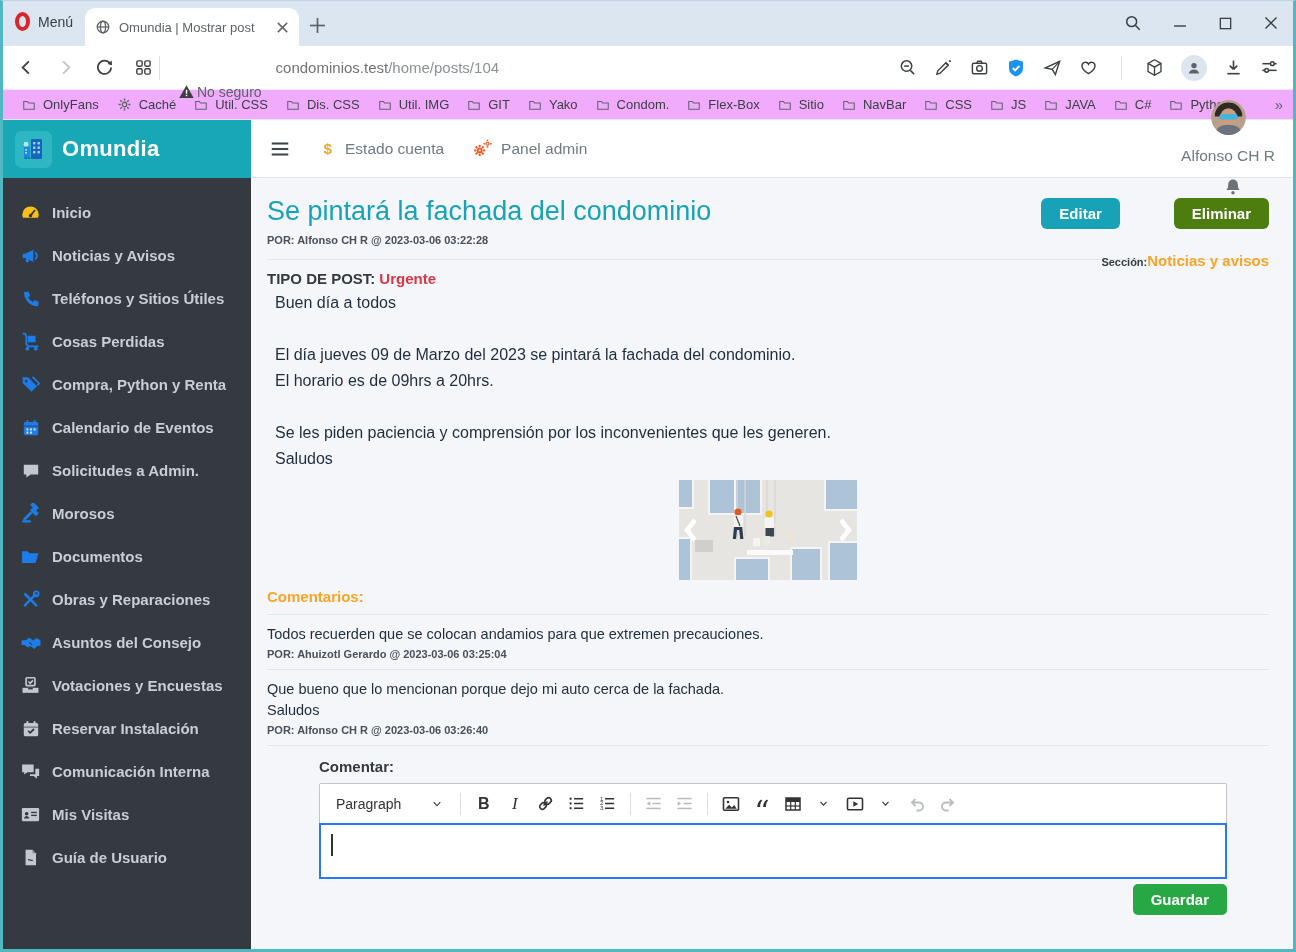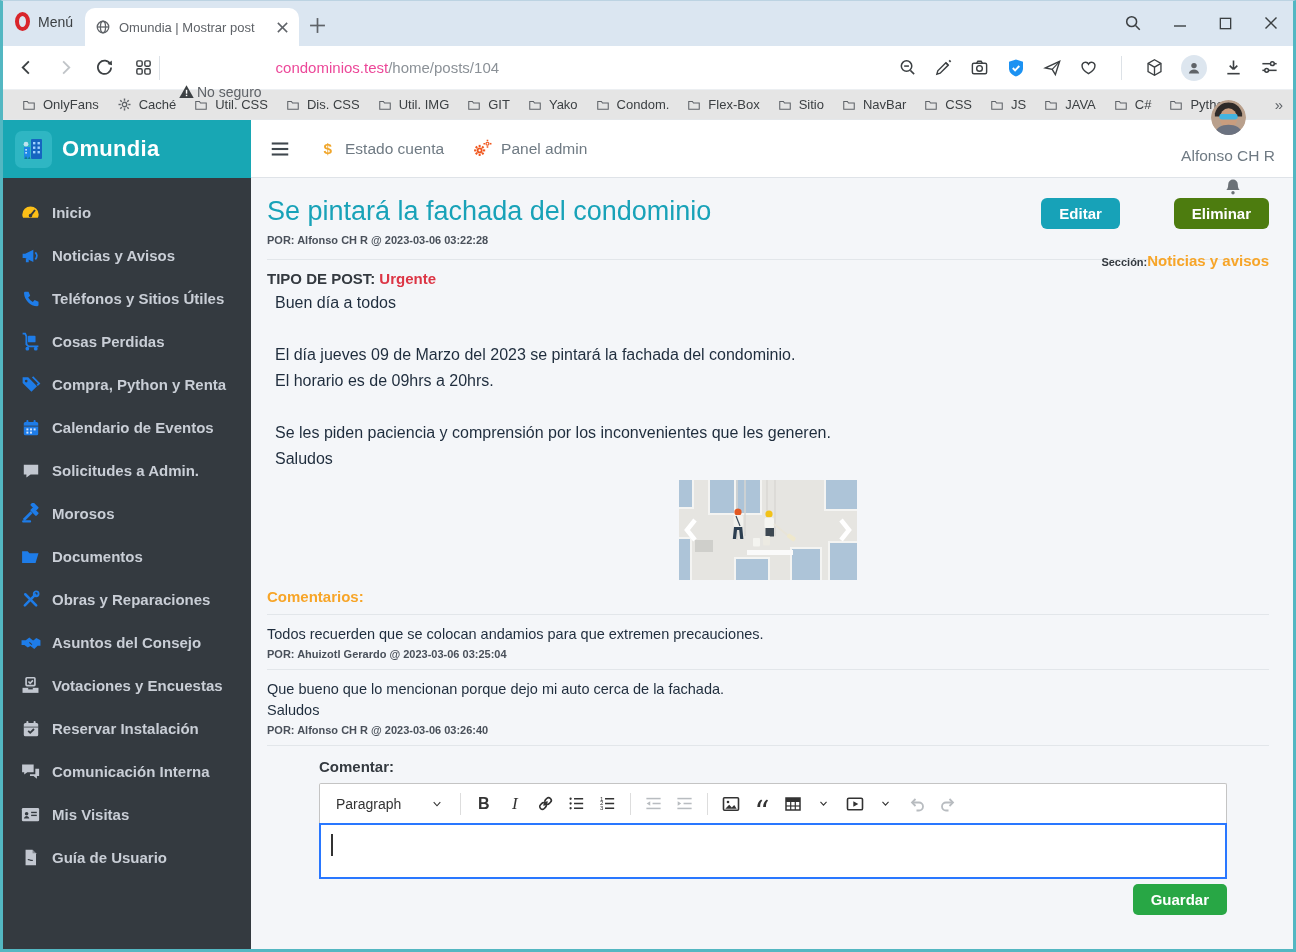--- a/index.html
+++ b/index.html
@@ -20,26 +20,26 @@
   .tab-title { font-size:13px; color:#5f6368; flex:1; white-space:nowrap; overflow:hidden; }
   .newtab { position:absolute; left:306px; top:16px; }
   .title-right { position:absolute; right:14px; top:13px; display:flex; align-items:center; gap:30px; }
 
   .addressbar { height:44px; background:#fff; border-bottom:1px solid #eceff2; display:flex; align-items:center; padding:0 14px; }
   .nav-cluster { display:flex; align-items:center; gap:20px; }
   .vsep { width:1px; height:24px; background:#dde2e7; margin:0 6px; }
   .security { display:flex; align-items:center; gap:2px; margin-left:12px;margin-top:48px; }
   .security span { font-size:14px; color:#5f6368; }
   .url { font-size:15px; margin-left:14px; }
-  .url .host { color:#ec4899; }
+  .url .host { color:#737373; }
   .url .path { color:#8b9197; }
   .addr-right { margin-left:auto; display:flex; align-items:center; gap:17px; }
   .profile-chip { width:26px; height:26px; border-radius:50%; background:#dde6ef; display:flex; align-items:center; justify-content:center; }
 
-  .bookmarksbar { height:30px; background:#e5e5e5; border-bottom:1px solid #e4e7ea; display:flex; align-items:center; padding:0 6px 0 10px; }
+  .bookmarksbar { height:30px; background:#f0abfc; border-bottom:1px solid #e4e7ea; display:flex; align-items:center; padding:0 6px 0 10px; }
   .bm { display:flex; align-items:center; gap:7px; padding:0 9px; height:24px; cursor:pointer; }
   .bm span { font-size:13px; color:#3c4043; white-space:nowrap; }
   .bm-overflow { margin-left:auto; font-size:15px; color:#5f6368; cursor:pointer; padding:0 4px; }
 
   
   .app { display:flex; height:830px; }
   .sidebar { width:248px; background:#343a40; flex-shrink:0; }
   .brand { height:58px; background:#18a7b4; display:flex; align-items:center; gap:10px; padding-left:12px; }
   .brand-tile { width:37px; height:37px; background:#2fb6c3; border-radius:7px; display:flex; align-items:center; justify-content:center; }
   .brand-name { color:#fff; font-size:22px; font-weight:600; letter-spacing:.3px; }

